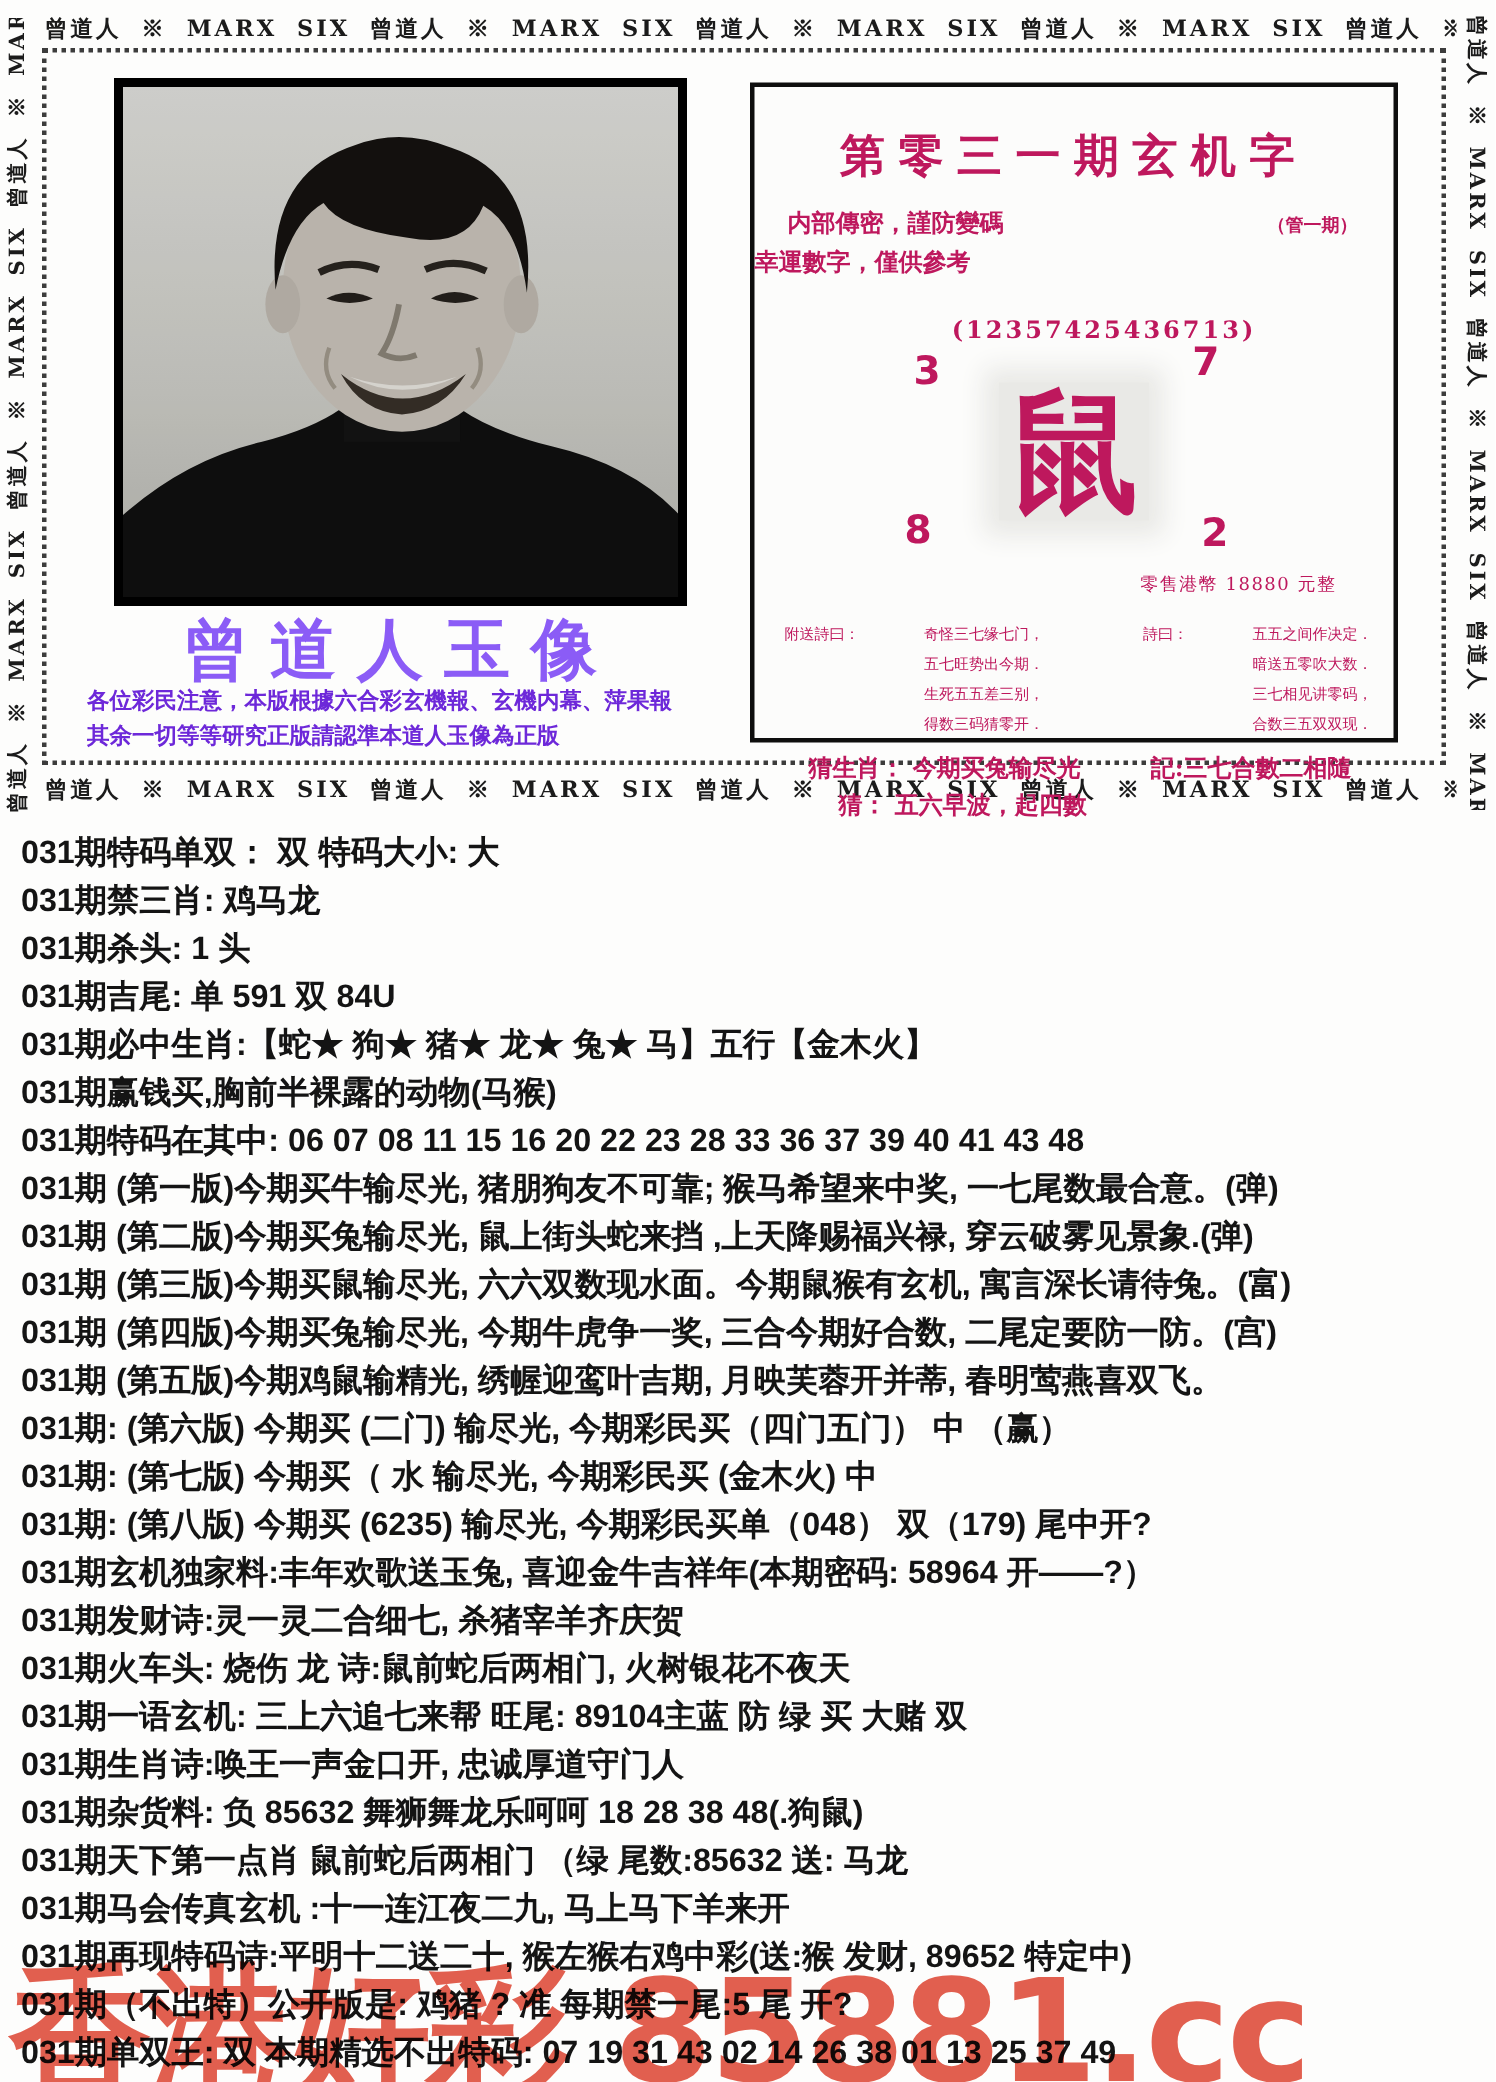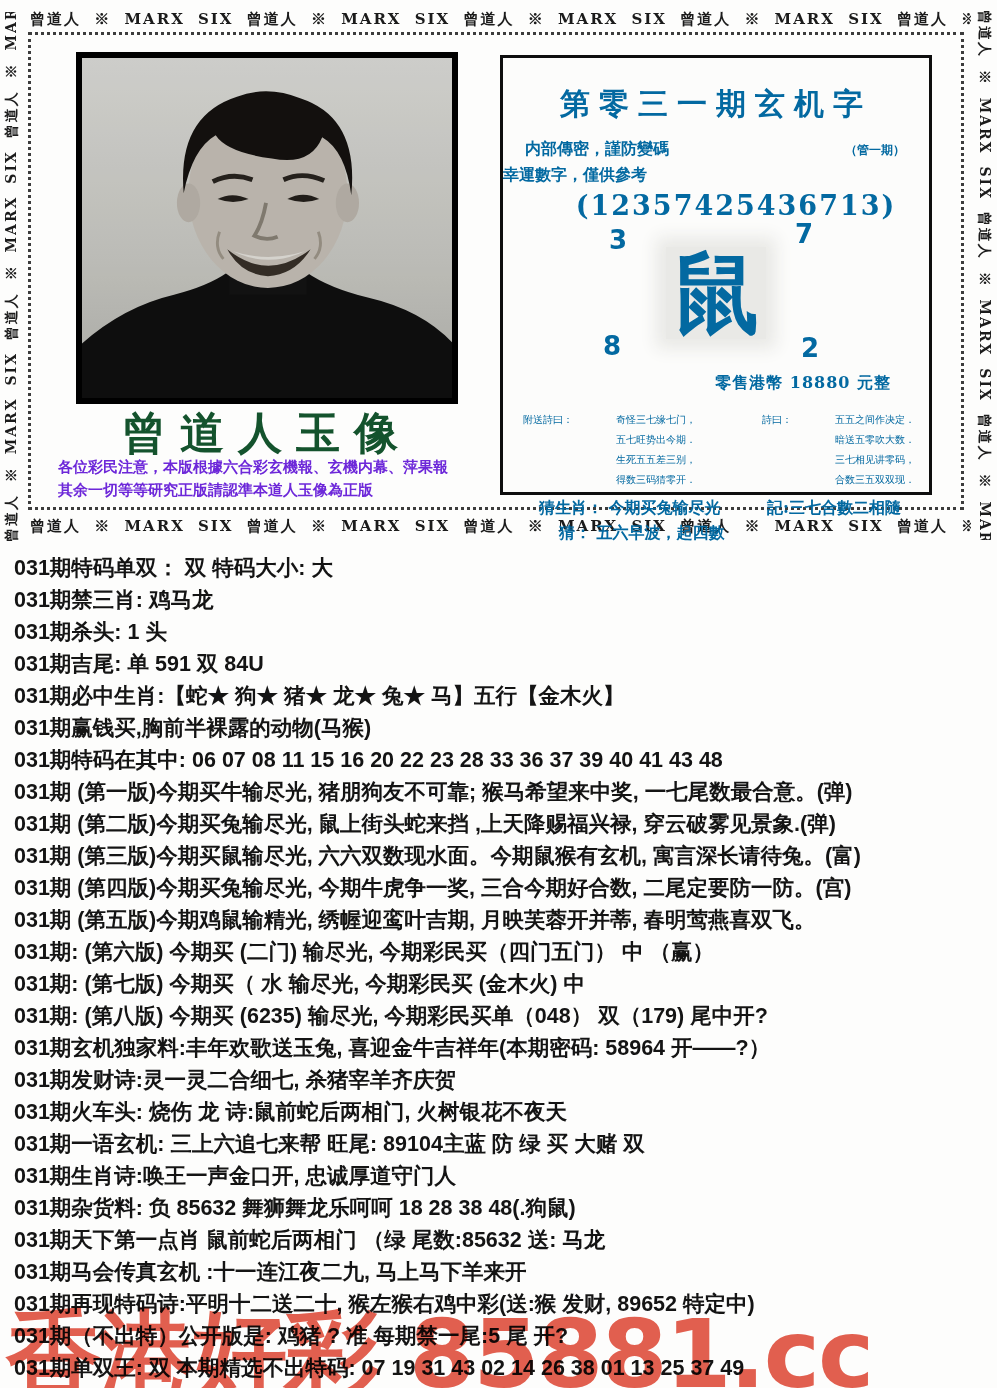--- a/index.html
+++ b/index.html
@@ -32,62 +32,62 @@
   }
   
   .photo-frame {
     position:absolute; left:76px; top:52px; width:382px; height:352px;
     border:6px solid #000; background:#d8d8d4;
   }
   .photo-frame svg { display:block; width:100%; height:100%; }
   .photo-caption {
     position:absolute; left:76px; top:404px; width:382px; text-align:center;
     font-family:"DejaVu Serif", serif; font-weight:bold; font-size:44px;
-    letter-spacing:14px; color:#14532d; white-space:nowrap;
+    letter-spacing:14px; color:#8b5cf6; white-space:nowrap;
   }
   .photo-note {
     position:absolute; left:58px; top:456px; width:430px;
     font-family:"DejaVu Serif", serif; font-size:15px; font-weight:bold;
     line-height:23px; color:#6d28d9; white-space:nowrap; overflow:hidden;
   }
   
   .mystery-box {
     position:absolute; left:500px; top:55px; width:432px; height:440px;
     border:3px solid #0e0e0e; background:#fcfcfb;
-    font-family:"DejaVu Serif", serif; color:#0369a1;
+    font-family:"DejaVu Serif", serif; color:#be185d;
   }
   .mb-title {
     margin-top:26px; text-align:center; font-size:30px; font-weight:bold;
     letter-spacing:9px; white-space:nowrap;
   }
   .mb-subrow {
     display:flex; justify-content:space-between; align-items:baseline;
     padding:0 24px 0 22px; margin-top:14px; font-size:16px; font-weight:bold;
   }
   .mb-manage { font-size:12px; }
   .mb-lucky { margin-top:5px; font-size:16px; font-weight:bold; }
   .mb-digits {
-    text-align:center; margin-top:4px; font-size:27px; font-weight:bold;
+    text-align:center; margin-top:24px; font-size:16px; font-weight:bold;
     letter-spacing:2px;
     padding-left:40px;
   }
   .zodiac-wrap { position:relative; width:250px; height:132px; margin:6px auto 0; }
   .zodiac-char {
     position:absolute; left:50%; top:50%; transform:translate(-50%,-50%);
     font-size:88px; font-weight:bold; line-height:1;
     background:#e9e9e6; box-shadow:0 0 16px 10px #e9e9e6; padding:2px 6px;
   }
   .corner-num { position:absolute; font-size:26px; font-weight:bold;
     font-family:"DejaVu Sans", sans-serif; }
   .corner-num.n3 { left:18px;  top:-2px; }
   .corner-num.n7 { right:28px; top:-8px; }
   .corner-num.n8 { left:12px;  bottom:-2px; }
   .corner-num.n2 { right:22px; bottom:-4px; }
   .mb-price { text-align:right; padding-right:38px; margin-top:14px;
-    font-size:16px; font-weight:bold; letter-spacing:1px; }
+    font-size:12px; font-weight:normal; letter-spacing:1px; }
   .mb-poems { display:flex; justify-content:space-between;
     padding:0 14px 0 20px; margin-top:16px; }
   .poem { display:flex; font-size:10px; font-weight:normal; line-height:20px;gap:39px; }
   .poem-label { white-space:nowrap; margin-right:4px; }
   .poem-lines div { white-space:nowrap; }
   .mb-guess-row {
     display:flex; justify-content:space-between; padding:0 28px 0 36px;
     margin-top:8px; font-size:16px; font-weight:bold; white-space:nowrap;
   }
   .mb-guess2 { padding-left:56px; margin-top:4px; font-size:16px; font-weight:bold; }

